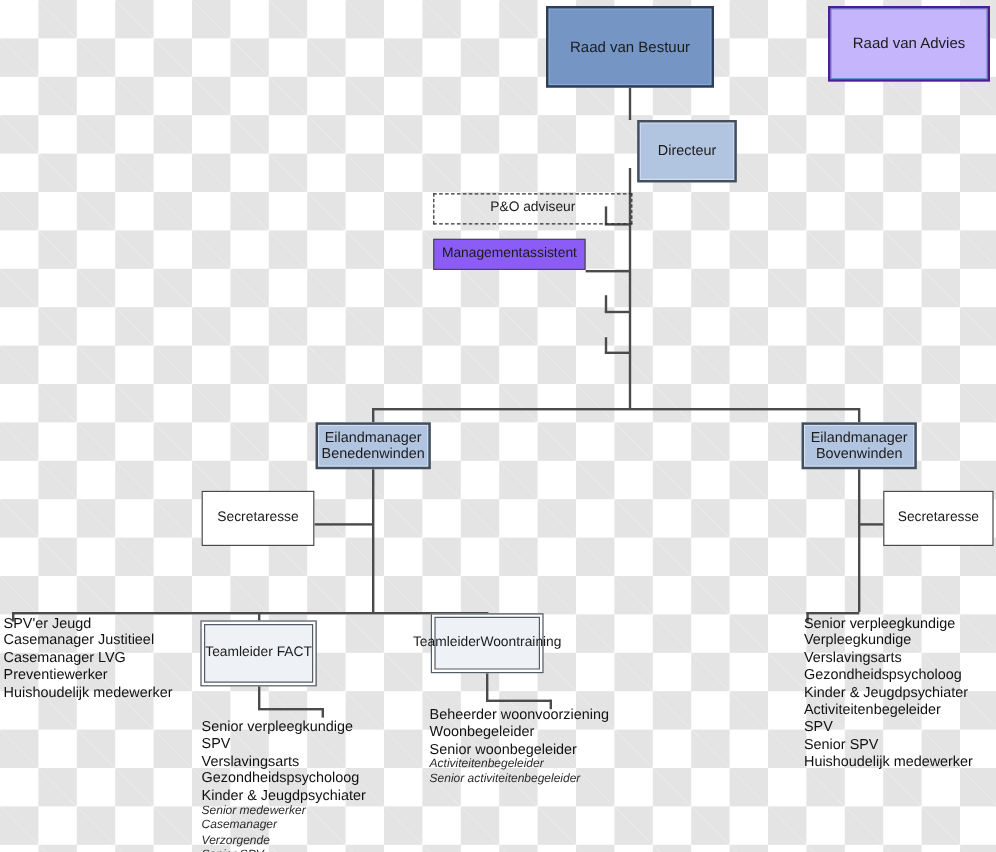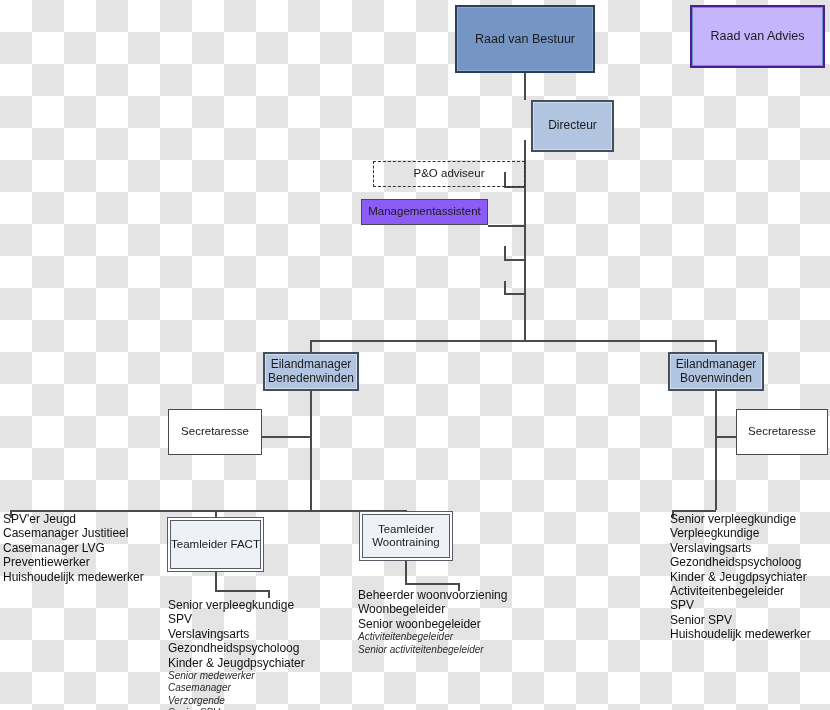--- a/index.html
+++ b/index.html
@@ -102,21 +102,21 @@
   </div>
 
   <div class="node n-advice" style="left:690px;top:5px;width:135px;height:63px;">
     <span>Raad van Advies</span>
   </div>
 
   <div class="node n-mgr" style="left:483px;top:100px;width:83px;height:52px;margin-left:48px;">
     <span>Directeur</span>
   </div>
 
-  <div class="node n-staff-dashed" style="left:361px;top:161px;width:152px;height:26px;margin-left:12px;">
+  <div class="node n-staff-dashed" style="left:361px;top:161px;width:166px;height:26px;">
     <span>P&amp;O adviseur</span>
   </div>
 
   <div class="node n-staff-solid" style="left:361px;top:199px;width:127px;height:26px;">
     <span>Managementassistent</span>
   </div>
 
 
 
   <div class="node n-mgr" style="left:263px;top:352px;width:96px;height:39px;flex-direction:column;">
@@ -134,21 +134,21 @@
   </div>
 
   <div class="node n-plain" style="left:736px;top:409px;width:92px;height:46px;">
     <span>Secretaresse</span>
   </div>
 
   <div class="node n-team" style="left:167px;top:517px;width:97px;height:55px;">
     <span>Teamleider FACT</span>
   </div>
 
-  <div class="node n-team" style="left:359px;top:511px;width:94px;height:50px;flex-direction:column;">
+  <div class="node n-team" style="left:359px;top:511px;width:94px;height:50px;">
     <span>Teamleider</span>
     <span>Woontraining</span>
   </div>
 
   <div class="list" style="left:3px;top:512px;">
     <div class="li">SPV'er Jeugd</div>
     <div class="li">Casemanager Justitieel</div>
     <div class="li">Casemanager LVG</div>
     <div class="li">Preventiewerker</div>
     <div class="li">Huishoudelijk medewerker</div>

